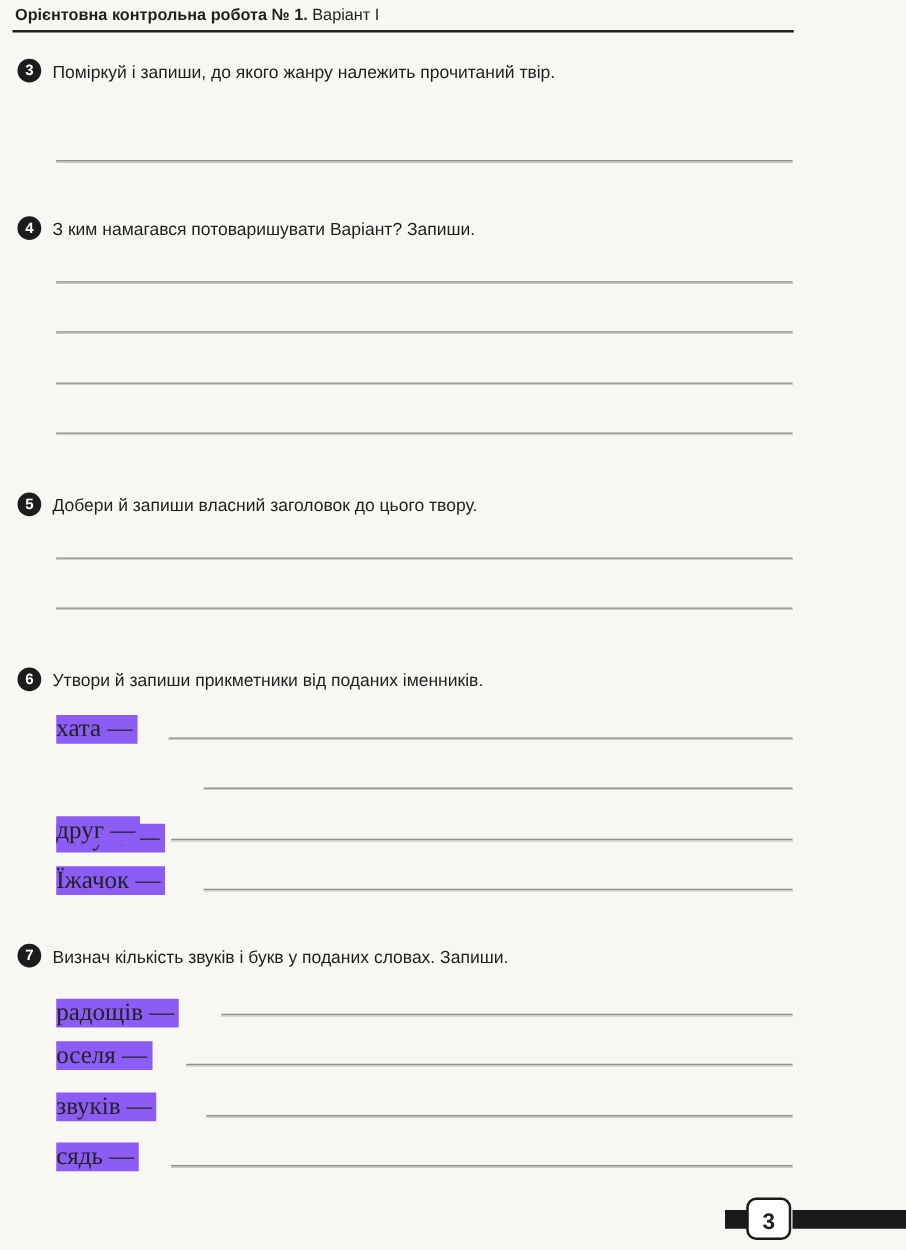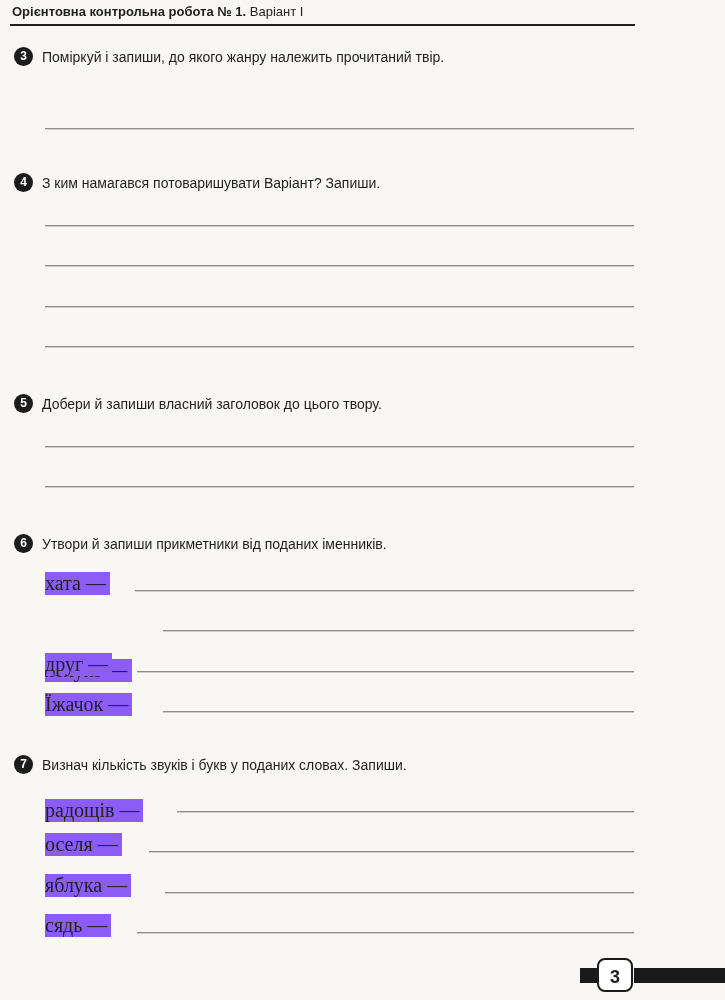--- a/index.html
+++ b/index.html
@@ -63,20 +63,20 @@
 <div class="wline" style="left:163px;top:711px;width:471px;"></div>
 
 <div class="task" style="top:751px;">
   <div class="num">7</div>
   <div class="qtext">Визнач кількість звуків і букв у поданих словах. Запиши.</div>
 </div>
 <div class="word" style="top:799px;text-align:right;">радощів —</div>
 <div class="wline" style="left:177px;top:811px;width:457px;"></div>
 <div class="word" style="top:833px;">оселя —</div>
 <div class="wline" style="left:149px;top:851px;width:485px;"></div>
-<div class="word" style="top:874px;">яблука —</div>
+<div class="word" style="top:874px;">звуків —</div>
 <div class="wline" style="left:165px;top:892px;width:469px;"></div>
 <div class="word" style="top:914px;">сядь —</div>
 <div class="wline" style="left:137px;top:932px;width:497px;"></div>
 
 <div class="page-bar-left"></div>
 <div class="page-bar-right"></div>
 <div class="page-num">3</div>
 
 </body></html>

